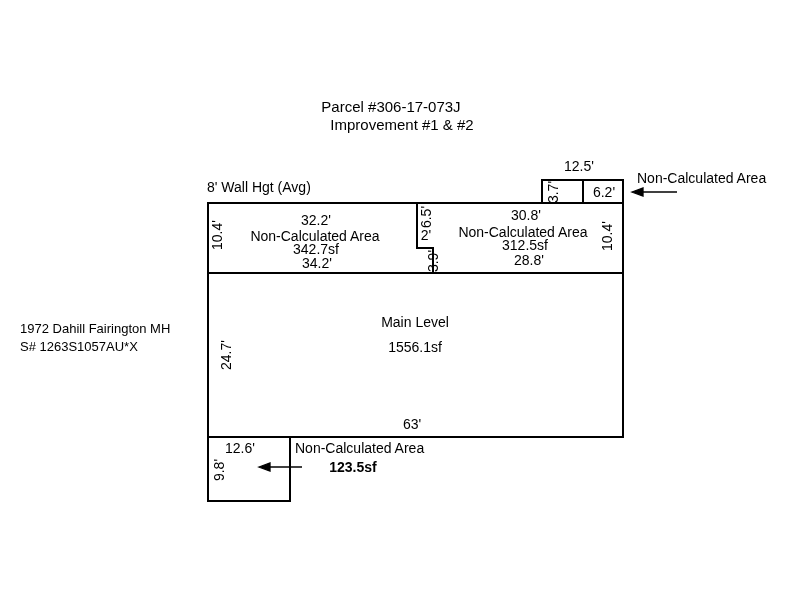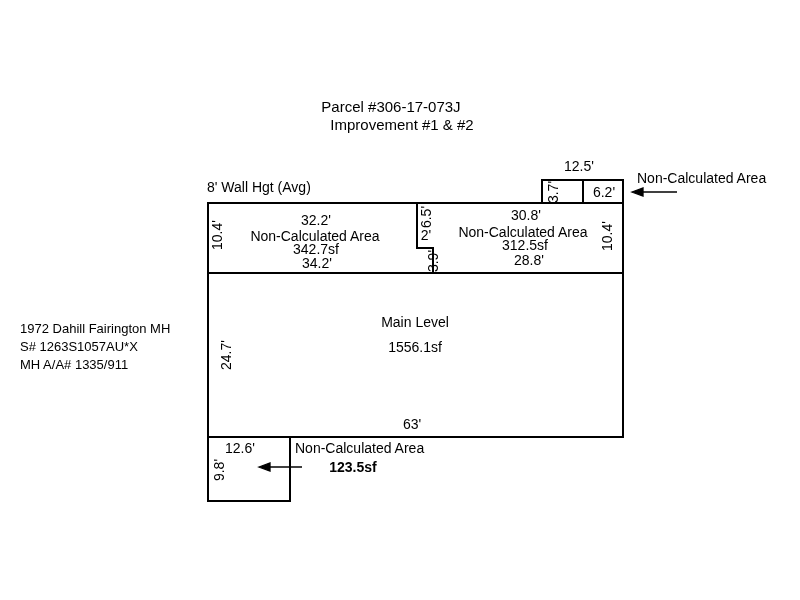--- a/index.html
+++ b/index.html
@@ -72,21 +72,20 @@
   </svg>
 
   <div class="title-line" style="left:391px; top:106px;">Parcel #306-17-073J</div>
   <div class="title-line" style="left:390px; top:124px;margin-left:12px;">Improvement #1 &amp; #2</div>
 
   <div class="lbl anchor-left" style="left:207px; top:187px;">8' Wall Hgt (Avg)</div>
 
   <div class="infoblock">
     <div>1972 Dahill Fairington MH</div>
     <div>S# 1263S1057AU*X</div>
-    <div>MH A/A# 1335/911</div>
   </div>
 
   <div class="lbl" style="left:579px; top:166px;">12.5'</div>
   <div class="lbl rot" style="left:553px; top:192px;">3.7'</div>
   <div class="lbl" style="left:604px; top:192px;">6.2'</div>
   <div class="lbl anchor-left" style="left:637px; top:178px;">Non-Calculated Area</div>
 
   <div class="lbl" style="left:316px; top:220px;text-align:right;">32.2'</div>
   <div class="lbl" style="left:315px; top:236px;">Non-Calculated Area</div>
   <div class="lbl" style="left:316px; top:249px;">342.7sf</div>

